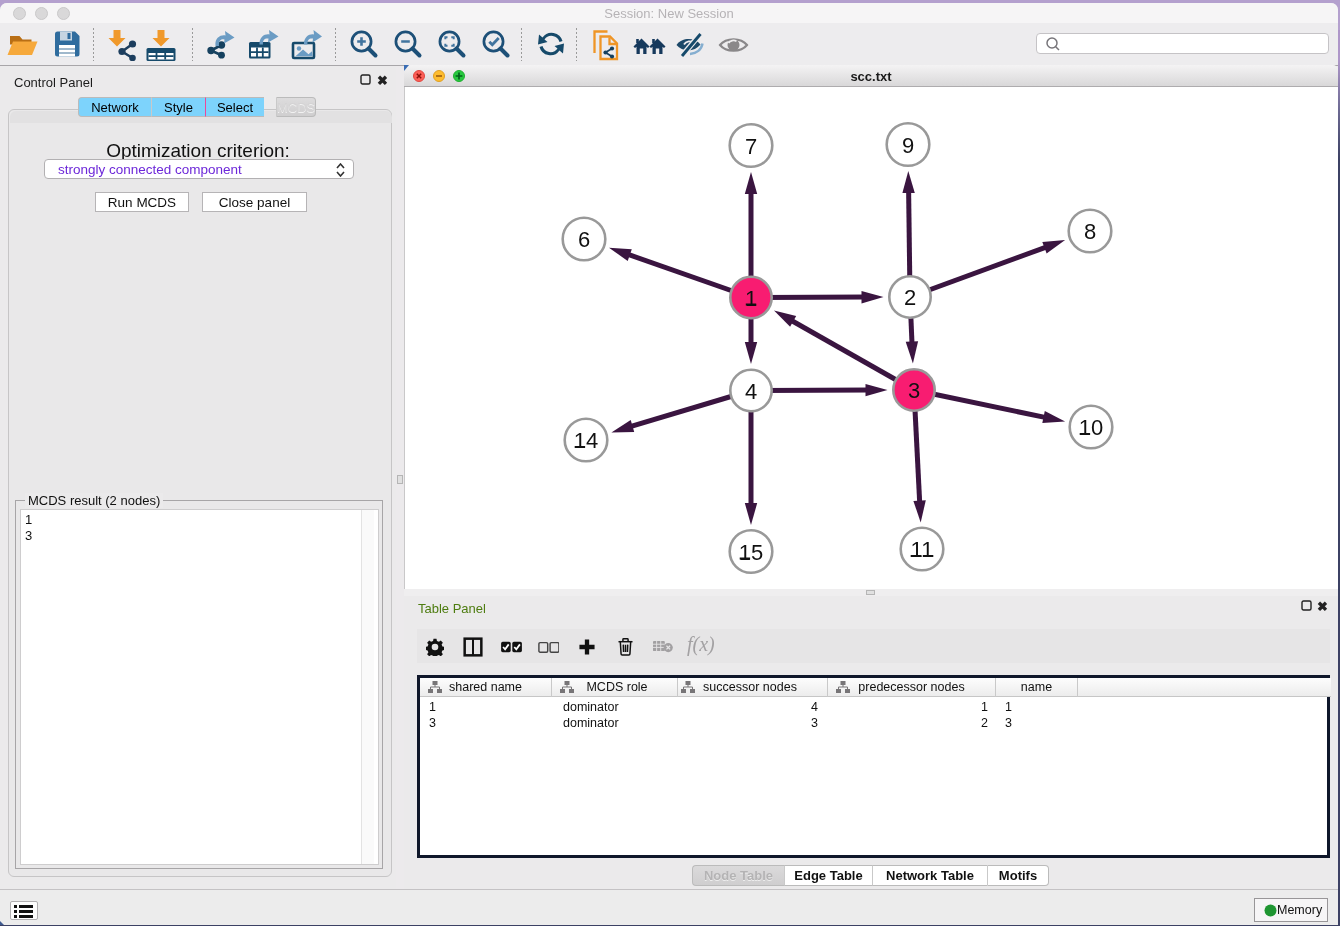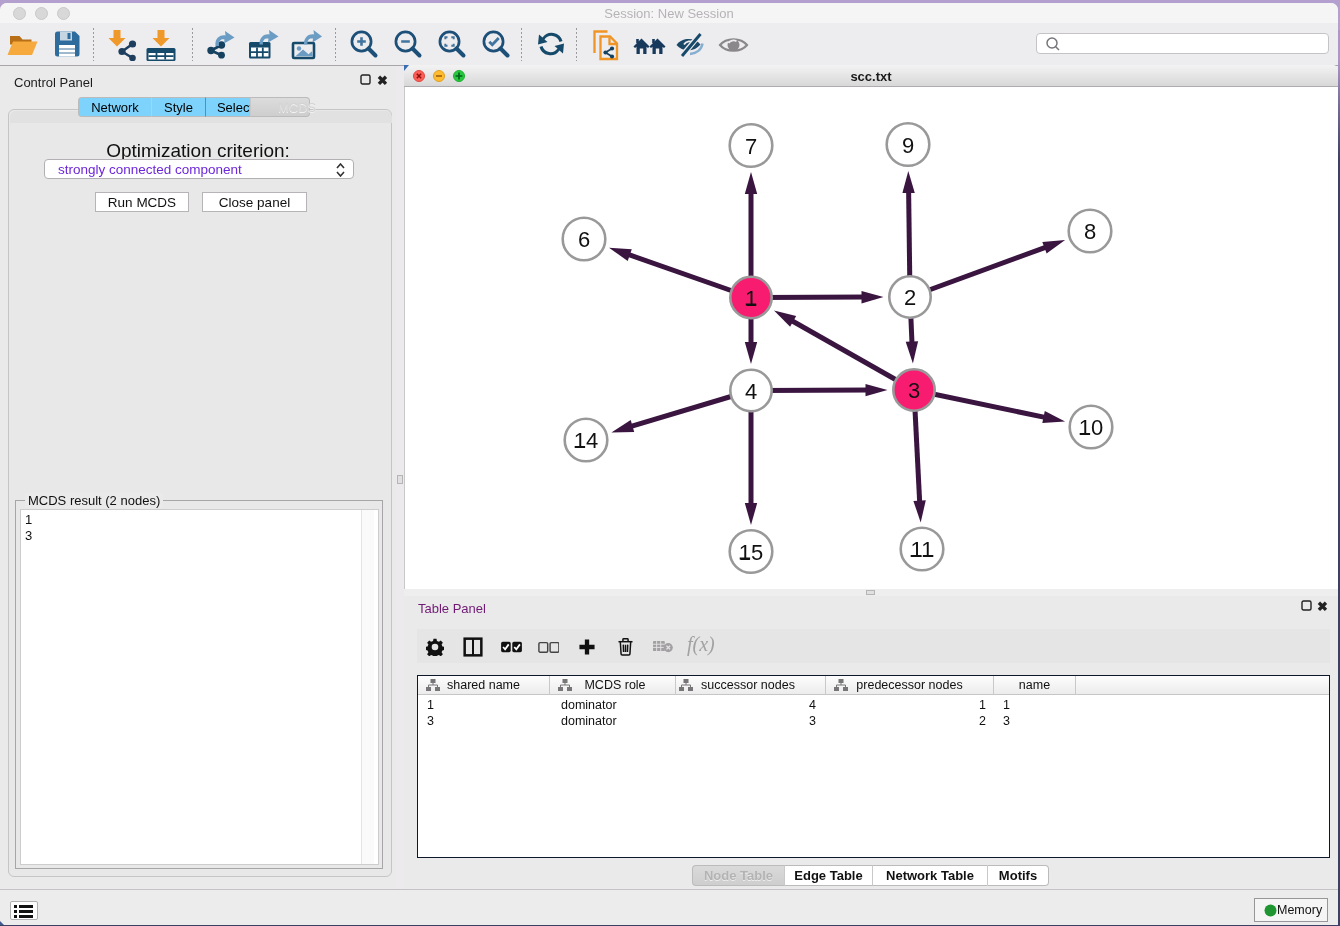--- a/index.html
+++ b/index.html
@@ -40,23 +40,23 @@
 #hknob { left:866px; top:587px; width:9px; height:5px; background:#e0e0e0; border:1px solid #b5b5b5; }
 
 #netwin { left:404px; top:62px; width:934px; height:524px; }
 #nettitle { left:0; top:0; width:934px; height:22px; background:linear-gradient(#f4f3f4,#d9d8d9); border-bottom:1px solid #aeacae; border-radius:5px 5px 0 0; }
 #nettext { left:0; top:4px; width:934px; text-align:center; font-size:13px; font-weight:bold; color:#1a1a1a; }
 .mac { position:absolute; top:5px; width:12px; height:12px; border-radius:50%; }
 .mac svg { overflow:visible; }
 #canvas { left:0; top:22px; width:934px; height:502px; background:#fff; border-left:1px solid #c9c8c9; }
 
 #tpanel { left:404px; top:593px; width:934px; height:293px; background:#ebeaeb; }
-#tptitle { left:14px; top:5px; font-size:13px; color:#701a75; }
+#tptitle { left:14px; top:5px; font-size:13px; color:#4d7c0f; }
 #ttoolbar { left:13px; top:33px; width:913px; height:34px; background:#e6e5e6; }
-#tgrid { left:13px; top:79px; width:913px; height:183px; background:#fff; border:1px solid #0f172a; }
+#tgrid { left:13px; top:79px; width:913px; height:183px; background:#fff; border:3px solid #0f172a; }
 #thead { left:0; top:0; width:911px; height:19px; background:linear-gradient(#fdfdfd,#ececec); border-bottom:1px solid #c6c6c6; }
 .thcell { position:absolute; top:0; height:19px; border-right:1px solid #c9c9c9; font-size:12.5px; text-align:center; line-height:19px; color:#111; }
 .trow { position:absolute; width:911px; height:16px; font-size:12.5px; color:#111; }
 .tc { position:absolute; top:0; height:16px; line-height:16px; }
 #ttabs { left:288px; top:269px; height:21px; }
 .ttab { position:absolute; top:0; height:21px; font-size:13px; font-weight:bold; text-align:center; line-height:20px; background:#fff; color:#111; border-top:1px solid #bbb; border-bottom:1px solid #bbb; }
 
 #statusbar { left:0; top:886px; width:1338px; height:36px; background:#ececec; border-top:1px solid #c4c2c4; }
 #listbtn { left:10px; top:11px; width:28px; height:19px; background:#fdfdfd; border:1px solid #b1afb1; border-radius:2px; }
 #membtn { left:1254px; top:8px; width:74px; height:24px; background:#f6f5f6; border:1px solid #989698; font-size:12.5px; color:#111; }
@@ -201,21 +201,21 @@
 
   <div id="cpanel" class="abs">
     <div id="cptitle" class="abs">Control Panel</div>
     <div id="cpbody" class="abs">
         <div class="abs" style="left:1px;top:1px;width:382px;height:12px;background:#e2e1e2;border-radius:6px 6px 0 0;"></div>
       </div>
     <div id="cptabs" class="abs">
       <div class="tab" style="left:0;width:73px;border-left:1px solid #bbb;border-radius:4px 0 0 4px;">Network</div>
       <div class="tab" style="left:73px;width:54px;border-left:1px solid #c9c9c9;">Style</div>
       <div class="tab" style="left:127px;width:59px;border-left:1px solid #ec4899;">Select</div>
-      <div class="tab" style="left:172px;width:60px;border-left:1px solid #c9c9c9;border-right:1px solid #bbb;border-radius:0 4px 4px 0;background:linear-gradient(#dddcdd,#cfcecf);color:#d4d3d4;text-shadow:0 1px 0 #f2f2f2;padding-left:27px;">MCDS</div>
+      <div class="tab" style="left:198px;width:40px;border-left:1px solid #c9c9c9;border-right:1px solid #bbb;border-radius:0 4px 4px 0;background:linear-gradient(#dddcdd,#cfcecf);color:#d4d3d4;text-shadow:0 1px 0 #f2f2f2;">MCDS</div>
     </div>
     <div class="hicon" style="left:360px;top:8px;"><svg width="11" height="11">
           <rect x="1" y="1" width="9" height="9" fill="none" stroke="#222" stroke-width="1.4" rx="1.5"></rect>
         </svg></div>
     <div class="hicon" style="left:377px;top:7px;font-weight:bold;font-size:13px;">✖</div>
     <div id="optlabel" class="abs">Optimization criterion:</div>
     <div id="combo" class="abs">strongly connected component
       <svg width="11" height="14" style="position:absolute;right:7px;top:3px">
           <path d="M2 5 L5.5 1 L9 5" fill="none" stroke="#333" stroke-width="1.6"></path>
           <path d="M2 9 L5.5 13 L9 9" fill="none" stroke="#333" stroke-width="1.6"></path>

